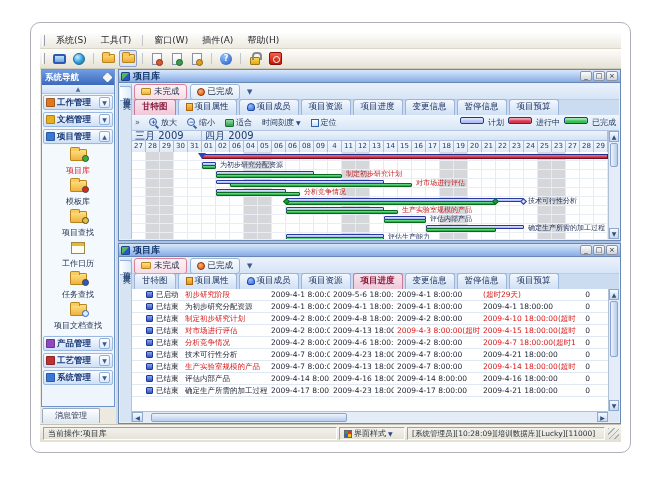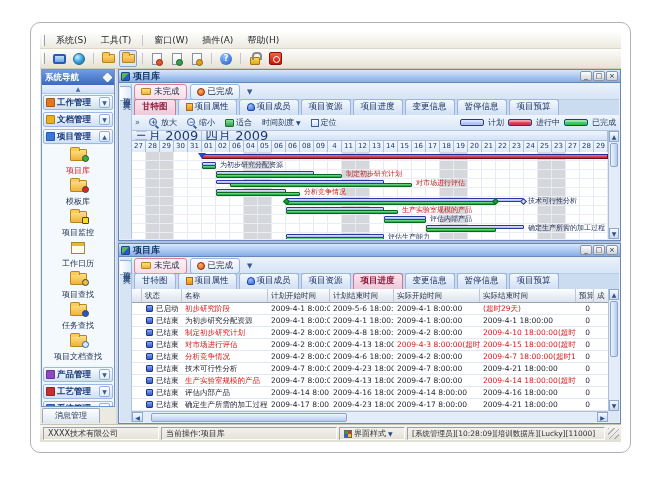--- a/index.html
+++ b/index.html
@@ -81,26 +81,26 @@
 .gtoolbar{height:16px;background:linear-gradient(#f0f6fd,#d8e6f6);border-bottom:1px solid #b0c4de;display:flex;align-items:center;padding:0 3px;flex:none;font-size:8px;color:#20365c}
 .chev{font-size:8px;color:#3a5a90;margin-right:5px}
 .gbtn{display:flex;align-items:center;gap:2px;padding:1px 4px;margin-right:2px;border-radius:2px}
 .mag{position:relative;width:10px;height:10px;flex:none}
 .mag::before{content:"";position:absolute;left:0;top:0;width:6px;height:6px;border:1.5px solid #3060a8;border-radius:50%;background:#eaf2ff}
 .mag::after{content:"";position:absolute;right:0;bottom:0;width:4px;height:2px;background:#3060a8;transform:rotate(45deg)}
 .magsign{position:absolute;left:1px;top:0;width:7px;text-align:center;font-size:6px;font-weight:bold;color:#204080;line-height:8px}
 .fitic{width:9px;height:8px;background:linear-gradient(#8fe09f,#2fa04f);border:1px solid #1c7030;border-radius:1px;flex:none}
 .locic{width:8px;height:8px;border:1px solid #3060a8;background:linear-gradient(#fff,#cfe0f8);flex:none}
 .dcaret{font-size:6px;color:#2a4a80}
-.legend{margin-left:auto;display:flex;align-items:center;gap:4px}
+.legend{margin-left:auto;display:flex;align-items:flex-start;gap:4px}
 .lsw{width:24px;height:7px;border:1px solid #283878;border-radius:2px;box-shadow:inset 0 2px 2px rgba(255,255,255,.6)}
 .gantt-area{flex:1;position:relative;overflow:hidden;background:#fff}
 .tl-months,.tl-days{display:flex;margin-right:11px}
 .tl-months{height:10px}
-.mcell{font-size:13px;line-height:10px;color:#1c3a6a;background:linear-gradient(#eef4fd,#d4e2f6);border-right:1px solid #a8bedc;border-bottom:1px solid #a8bedc;padding-left:3px;overflow:hidden;white-space:nowrap}
+.mcell{font-size:10px;line-height:10px;color:#1c3a6a;background:linear-gradient(#eef4fd,#d4e2f6);border-right:1px solid #a8bedc;border-bottom:1px solid #a8bedc;padding-left:3px;overflow:hidden;white-space:nowrap}
 .tl-days{height:14px}
 .dcell{flex:1;text-align:center;font-size:7px;line-height:11px;color:#1c3a6a;background:linear-gradient(#f4f8fe,#dce8f8);border-right:1px solid #a8bedc;border-bottom:1px solid #8aa4c8;overflow:hidden}
 .gbody{position:absolute;left:0;right:11px;top:21px;bottom:0;background:#fff;overflow:hidden}
 .gcols{position:absolute;inset:0}
 .gcol{position:absolute;top:0;bottom:0;border-right:1px solid #e6ebf3}
 .gcol.wk{background:#d6d7db}
 .grows{position:relative}
 .grow{position:relative;height:9px;border-bottom:1px solid #e9eef6}
 .gsummary{position:absolute;height:5px;top:2px;background:linear-gradient(#f87888,#c01830);border:1px solid #701020;border-top:1px solid #203090}
 .gmarker{position:absolute;top:1px;width:0;height:0;border-left:4px solid transparent;border-right:4px solid transparent;border-top:6px solid #2848c0}
@@ -220,23 +220,22 @@
                 <span class="sarr">▼</span>
               </div>
               <div class="sect">
                 <span class="sic" style="background: rgb(56, 120, 216);"></span>
                 <span>项目管理</span>
                 <span class="sarr">▲</span>
               </div>
               <div class="items">
                 <div class="nitem"><span class="iico ifold"><span class="ibadge bg-green"></span></span><div class="nlabel active">项目库</div></div>
                 <div class="nitem"><span class="iico ifold"><span class="ibadge bg-red"></span></span><div class="nlabel">模板库</div></div>
-                <div class="nitem"><span class="iico ifold"><span class="ibadge bg-star"></span></span><div class="nlabel">项目监控</div></div>
+                <div class="nitem"><span class="iico ifold"><span class="ibadge bg-gold"></span></span><div class="nlabel">项目查找</div></div>
                 <div class="nitem"><span class="iico ical"></span><div class="nlabel">工作日历</div></div>
-                <div class="nitem"><span class="iico ifold"><span class="ibadge bg-gold"></span></span><div class="nlabel">项目查找</div></div>
                 <div class="nitem"><span class="iico ifold"><span class="ibadge bg-blue"></span></span><div class="nlabel">任务查找</div></div>
                 <div class="nitem"><span class="iico ifold"><span class="ibadge bg-mag"></span></span><div class="nlabel">项目文档查找</div></div>
               </div>
               <div class="sect">
                 <span class="sic" style="background: rgb(144, 72, 192);"></span>
                 <span>产品管理</span>
                 <span class="sarr">▼</span>
               </div>
               <div class="sect">
                 <span class="sic" style="background: rgb(192, 48, 48);"></span>
@@ -535,31 +534,20 @@
                     <span>变更信息</span>
                   </span>
                   <span class="tab">
                     <span>暂停信息</span>
                   </span>
                   <span class="tab">
                     <span>项目预算</span>
                   </span>
                 </div>
             <div class="table-area">
-              <div class="thead" id="w2-thead">
-                    <span class="th" style="width: 10px;"></span>
-                    <span class="th" style="width: 40px;">状态</span>
-                    <span class="th" style="width: 86px;">名称</span>
-                    <span class="th" style="width: 62px;">计划开始时间</span>
-                    <span class="th" style="width: 64px;">计划结束时间</span>
-                    <span class="th" style="width: 86px;">实际开始时间</span>
-                    <span class="th" style="width: 96px;">实际结束时间</span>
-                    <span class="th" style="width: 18px;">预算</span>
-                    <span class="th" style="width: 15px;">成</span>
-                  </div>
               <div class="trows" id="w2-trows">
                     <div class="trow">
                       <span class="td" style="width: 10px;"></span>
                       <span class="td" style="width: 40px;">
                         <span class="sicon"></span>
                         <span>已启动</span>
                       </span>
                       <span class="td red" style="width: 86px;">初步研究阶段</span>
                       <span class="td" style="width: 62px;">2009-4-1 8:00:00</span>
                       <span class="td" style="width: 64px;">2009-5-6 18:00:00</span>
@@ -694,21 +682,20 @@
               <div class="corner"></div>
             </div>
           </div>
         </div>
       </div>
 
     </div>
   </div>
 
   <div class="statusbar">
-    <div class="sb-cell sb-company">XXXX技术有限公司</div>
     <div class="sb-cell sb-op">当前操作:项目库</div>
     <div class="sb-cell sb-style">
       <span class="styleic"></span>
       <span>界面样式</span>
       <span class="dcaret">▼</span>
     </div>
     <div class="sb-cell sb-session">[系统管理员][10:28:09][培训数据库][Lucky][11000]</div>
     <div class="sb-grip"></div>
   </div>
 

